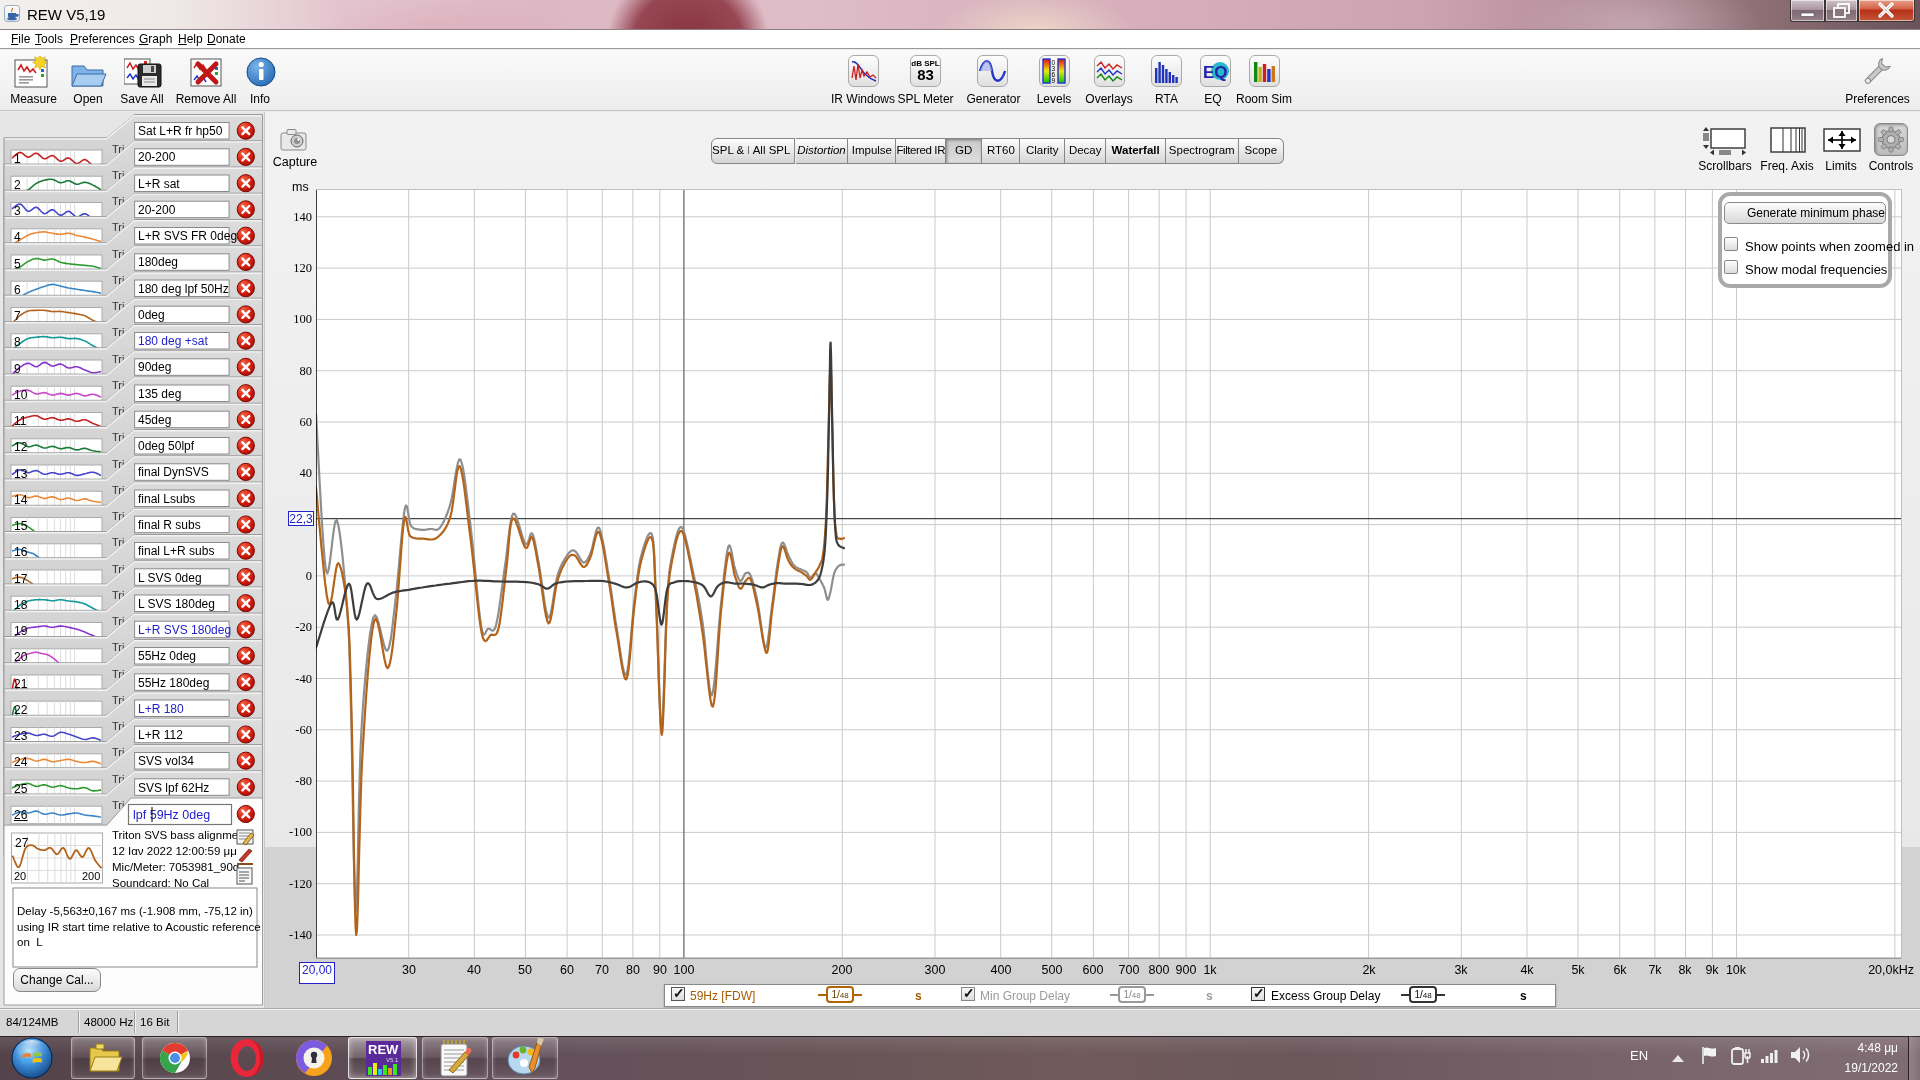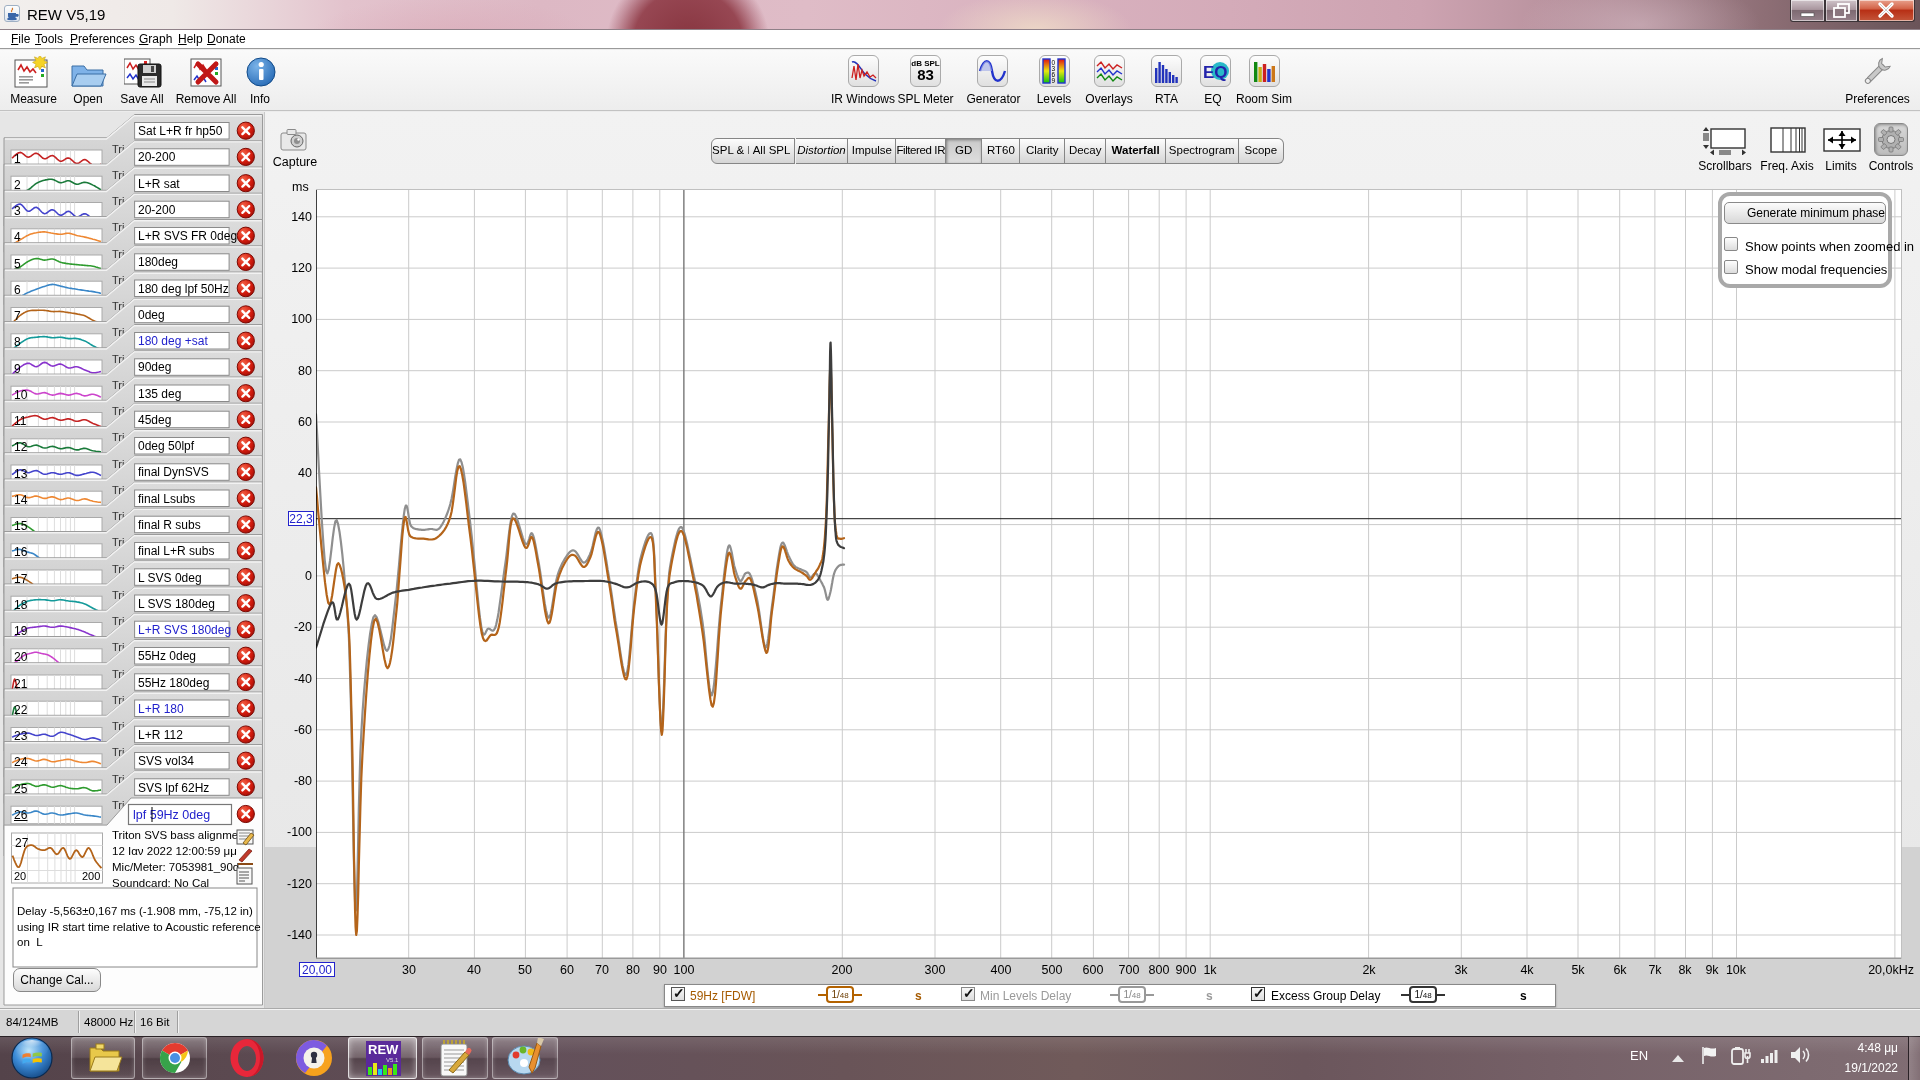--- a/index.html
+++ b/index.html
@@ -21,21 +21,21 @@
 .menuitem { position:absolute; top:32px; font-size:12px; color:#000; }
 .menuitem span { text-decoration:underline; }
 #toolbar { left:0; top:50px; width:1920px; height:61px; background:linear-gradient(#fafafa,#ededed); border-bottom:1px solid #c2c2c2; }
 .tbtn { position:absolute; }
 .tlab { position:absolute; font-size:12px; color:#000; text-align:center; }
 #mainarea { left:0; top:112px; width:1920px; height:896px; background:#ececec; }
 #leftpanel { left:0; top:0px; width:265px; height:896px; background:#e6e6e6; border-right:1px solid #c9c9c9; }
 #collapsebtn { left:5px; top:3px; width:73px; height:21px; background:linear-gradient(#fdfdfd,#d9d9d9); border:1px solid #999; border-radius:7px; font-size:12px; color:#000; padding-top:3px; padding-left:8px;margin-top:28px; }
 #graphpane { left:265px; top:0; width:1655px; height:896px; background:linear-gradient(#f2f2f2,#e6e6e6); }
 #plotbottom { left:265px; top:847px; width:1655px; height:49px; background:#d2d2d2; }
-.ylab { position:absolute; width:30px; right:1608px; text-align:right; font-size:12.5px; color:#000; }
+.ylab { position:absolute; width:30px; right:1608px; text-align:right; font-size:12.5px; color:#000;font-family:Liberation Serif, serif; }
 .xlab { position:absolute; top:963px; width:40px; text-align:center; font-size:12.5px; color:#000; }
 .bluebox { position:absolute; background:#fff; border:1px solid #2222cc; color:#2222cc; font-size:12px; text-align:center; }
 .tab { position:absolute; top:138px; height:25.5px; white-space:nowrap; overflow:hidden; background:linear-gradient(#fdfdfd,#d5d5d5); border:1px solid #868686; border-left:none; font-size:11.5px; color:#000; text-align:center; line-height:23px; }
 #ctrlpanel { left:1718px; top:192px; width:174px; height:96px; background:#fff; border:4px solid #a9a9a9; border-radius:12px; }
 #genbtn { left:1724px; top:202px; width:162px; height:22px; background:linear-gradient(#fcfcfc,#d8d8d8); border:1px solid #8a8a8a; border-radius:5px; font-size:12px; text-align:right; padding-top:3px; }
 .cb { position:absolute; width:14px; height:14px; background:linear-gradient(#fefefe,#dcdcdc); border:1px solid #888; border-radius:2px; }
 .cblab { position:absolute; font-size:13px; color:#000; }
 #legend { left:664px; top:984px; width:892px; height:23px; background:#fff; border:1px solid #888; box-shadow:0 1px 2px rgba(0,0,0,.25); }
 .lcb { position:absolute; top:987px; width:14px; height:14px; background:linear-gradient(#f8f8f8,#ddd); border:1.5px solid #555; }
 .lcb:after { content:"\2713"; position:absolute; left:1px; top:-3px; font-size:14px; font-weight:bold; color:#111; }
@@ -312,21 +312,21 @@
 <div class="abs" style="left:292px;top:180px;font-size:12.5px">ms</div>
 <div class="abs" style="left:280px;top:127px"><svg width="28" height="26">
         <rect x="1" y="6" width="25" height="17" rx="2" fill="#e9e9e9" stroke="#8a8a8a"></rect>
         <rect x="7" y="2.5" width="9" height="5" rx="1" fill="#e9e9e9" stroke="#8a8a8a"></rect>
         <circle cx="17" cy="14" r="6" fill="#cfcfcf" stroke="#666"></circle>
         <circle cx="17" cy="14" r="3" fill="#8f8f8f"></circle>
         <circle cx="18.5" cy="12.5" r="1.2" fill="#fff"></circle>
       </svg></div>
 <div class="abs" style="left:270px;top:155px;width:50px;text-align:center;font-size:12.5px">Capture</div>
 <div class="bluebox" style="left:288px;top:511px;width:26px;height:15px">22,3</div>
-<div class="bluebox" style="left:299px;top:962px;width:36px;height:15px">20,00</div>
+<div class="bluebox" style="left:299px;top:962px;width:36px;height:22px">20,00</div>
 </div>
 <div class="tab" style="left:677.5px;width:71.1px;border-left:1px solid #868686;border-radius:6px 0 0 6px;margin-left:33px;">SPL &amp; Phase</div>
 <div class="tab" style="left:748.6px;width:46.9px;">All SPL</div>
 <div class="tab" style="left:795.5px;width:52.9px;font-style:italic;">Distortion</div>
 <div class="tab" style="left:848.4px;width:48.0px;">Impulse</div>
 <div class="tab" style="left:896.4px;width:49.6px;letter-spacing:-0.4px;">Filtered IR</div>
 <div class="tab" style="left:946.0px;width:36.4px;background:linear-gradient(#c9c9c9,#dedede);box-shadow:inset 1px 1px 3px rgba(0,0,0,.4);">GD</div>
 <div class="tab" style="left:982.4px;width:38.0px;">RT60</div>
 <div class="tab" style="left:1020.4px;width:44.6px;">Clarity</div>
 <div class="tab" style="left:1065.0px;width:41.4px;">Decay</div>
@@ -386,21 +386,21 @@
 <div class="cb abs" style="left:1724px;top:260px"></div>
 <div class="cblab abs" style="left:1745px;top:262px">Show modal frequencies</div>
 <div id="legend" class="abs"></div>
 <div class="lcb" style="left:671px;border-color:#555"></div>
 <div class="ltext" style="left:690px;color:#a55a00">59Hz [FDW]</div>
 <div class="spin" style="left:826px;border-color:#b36200;color:#6b3c00">1/<span style="font-size:8px">48</span></div>
 <div class="abs" style="left:818px;top:994px;width:8px;height:2px;background:#b36200"></div>
 <div class="abs" style="left:854px;top:994px;width:8px;height:2px;background:#b36200"></div>
 <div class="ltext" style="left:915px;color:#a55a00;font-weight:bold">s</div>
 <div class="lcb" style="left:961px;border-color:#888"></div>
-<div class="ltext" style="left:980px;color:#9a9a9a">Min Levels Delay</div>
+<div class="ltext" style="left:980px;color:#9a9a9a">Min Group Delay</div>
 <div class="spin" style="left:1118px;border-color:#999;color:#888">1/<span style="font-size:8px">48</span></div>
 <div class="abs" style="left:1110px;top:994px;width:8px;height:2px;background:#999"></div>
 <div class="abs" style="left:1146px;top:994px;width:8px;height:2px;background:#999"></div>
 <div class="ltext" style="left:1206px;color:#9a9a9a;font-weight:bold">s</div>
 <div class="lcb" style="left:1251px;border-color:#333"></div>
 <div class="ltext" style="left:1271px;color:#000">Excess Group Delay</div>
 <div class="spin" style="left:1409px;border-color:#333;color:#111">1/<span style="font-size:8px">48</span></div>
 <div class="abs" style="left:1401px;top:994px;width:8px;height:2px;background:#333"></div>
 <div class="abs" style="left:1437px;top:994px;width:8px;height:2px;background:#333"></div>
 <div class="ltext" style="left:1520px;color:#000;font-weight:bold">s</div>

